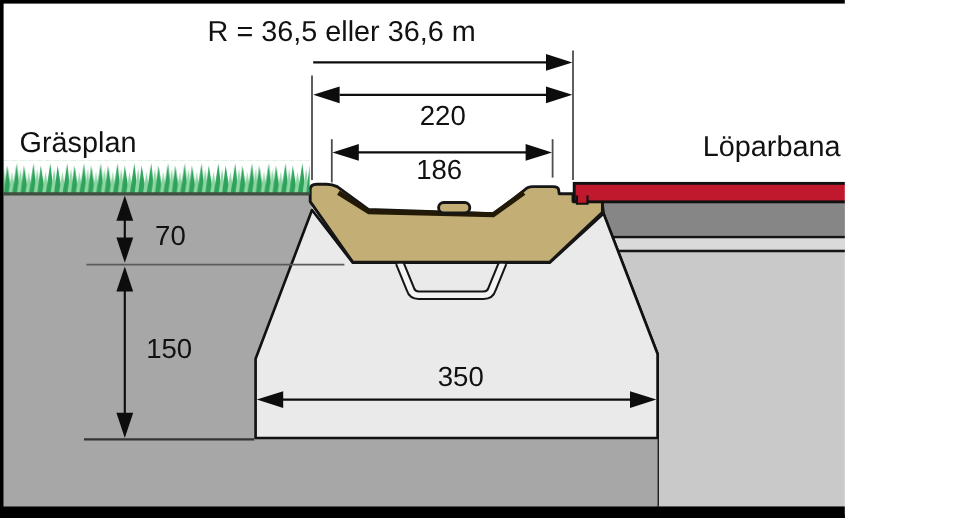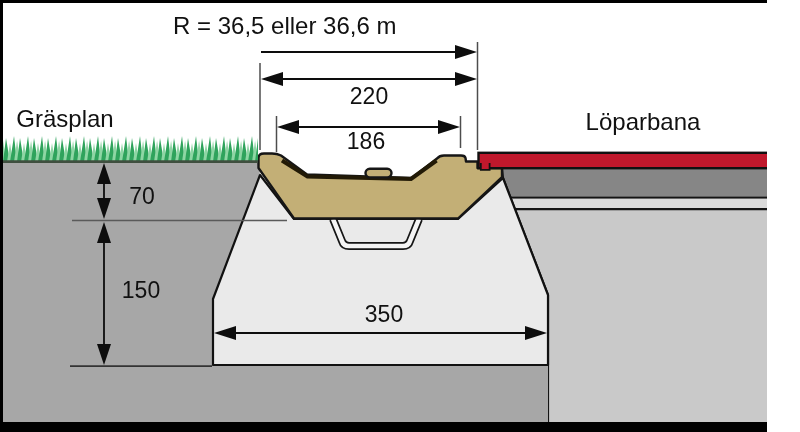--- a/index.html
+++ b/index.html
@@ -1,16 +1,16 @@
 <!DOCTYPE html>
 <html><head>
 <meta charset="utf-8">
 <style>
   html,body{margin:0;padding:0;background:#fff;}
-  #stage{position:relative;width:767px;height:432px;overflow:hidden;background:#fff;}
+  #stage{position:relative;width:704px;height:432px;overflow:hidden;background:#fff;}
   svg{display:block;}
   .lbl{font-family:"Liberation Sans","DejaVu Sans",sans-serif;fill:#111;}
   .big{font-size:24px;}
   .num{font-size:23px;}
 </style>
 </head>
 <body>
 
 <div id="stage">
 <svg width="800" height="432" viewBox="0 0 800 432">

